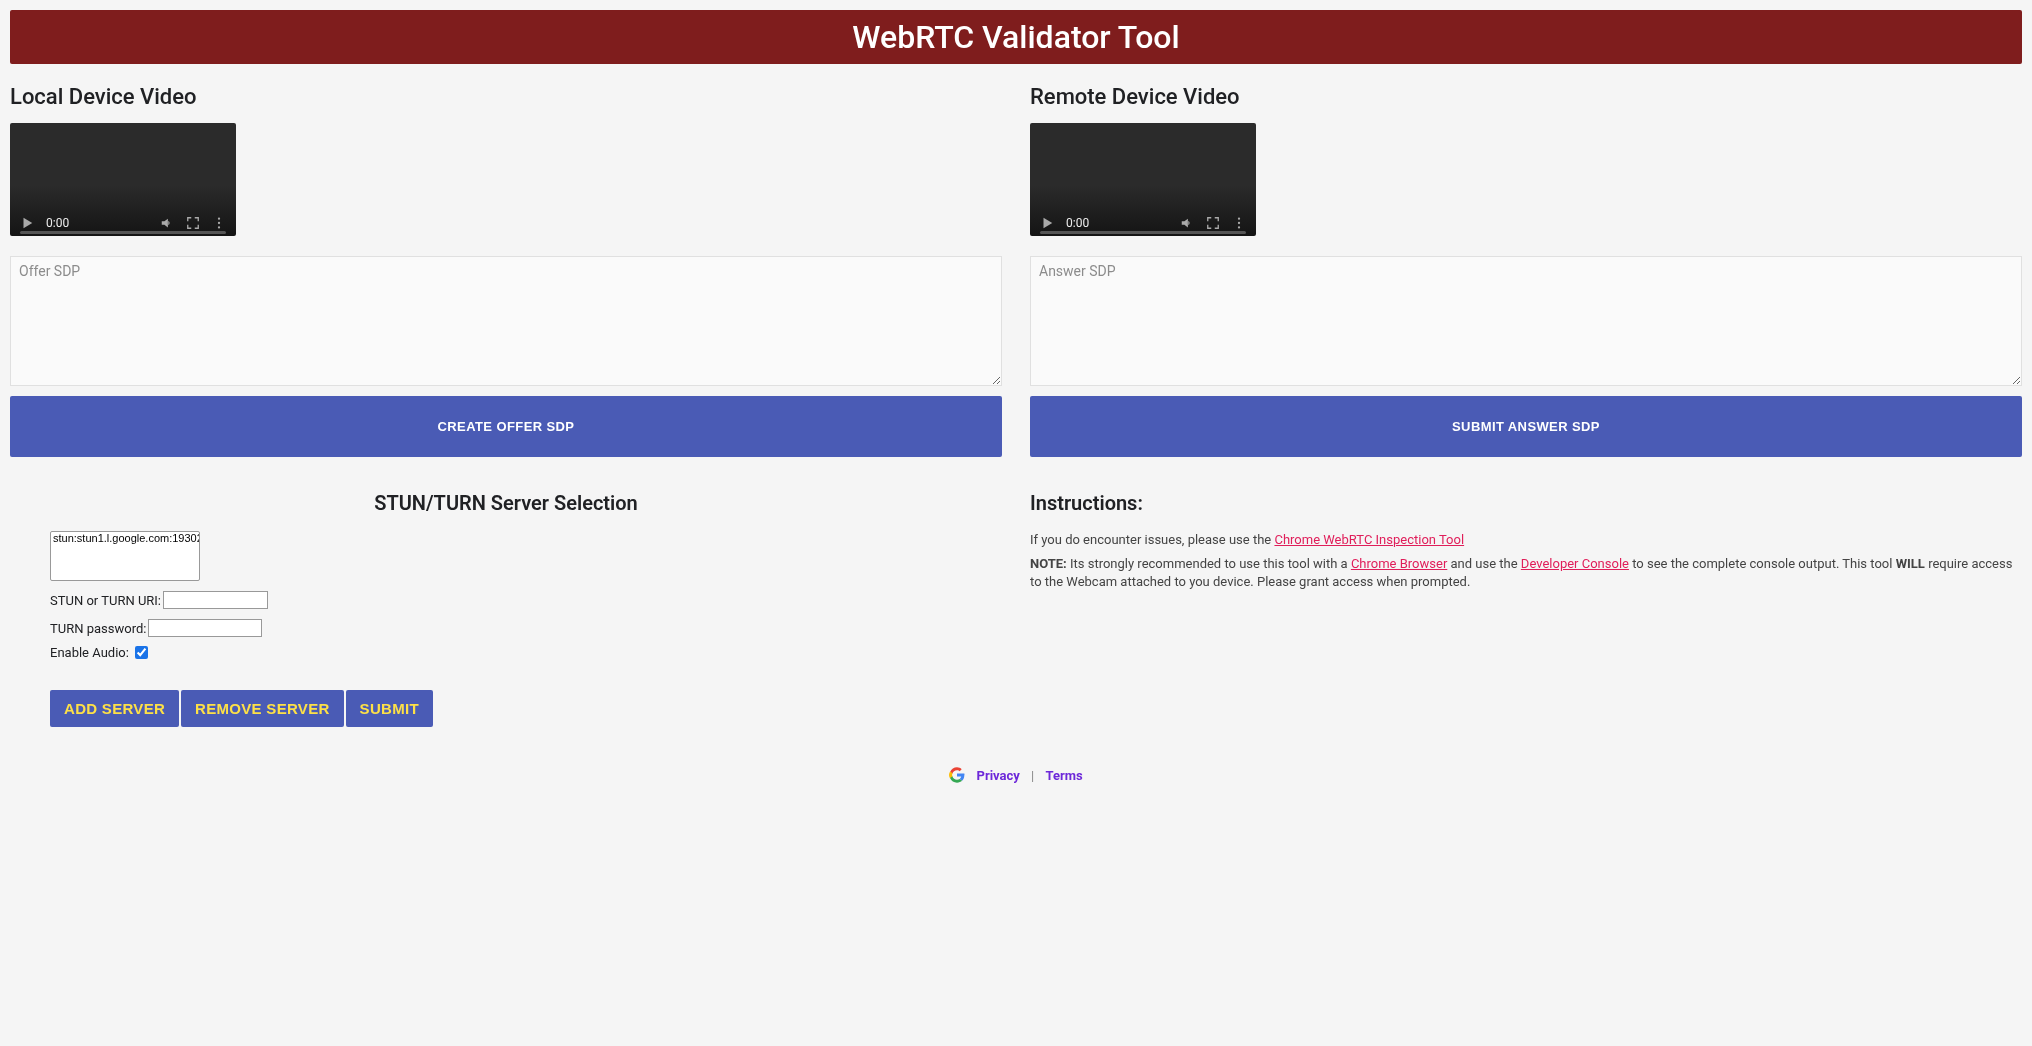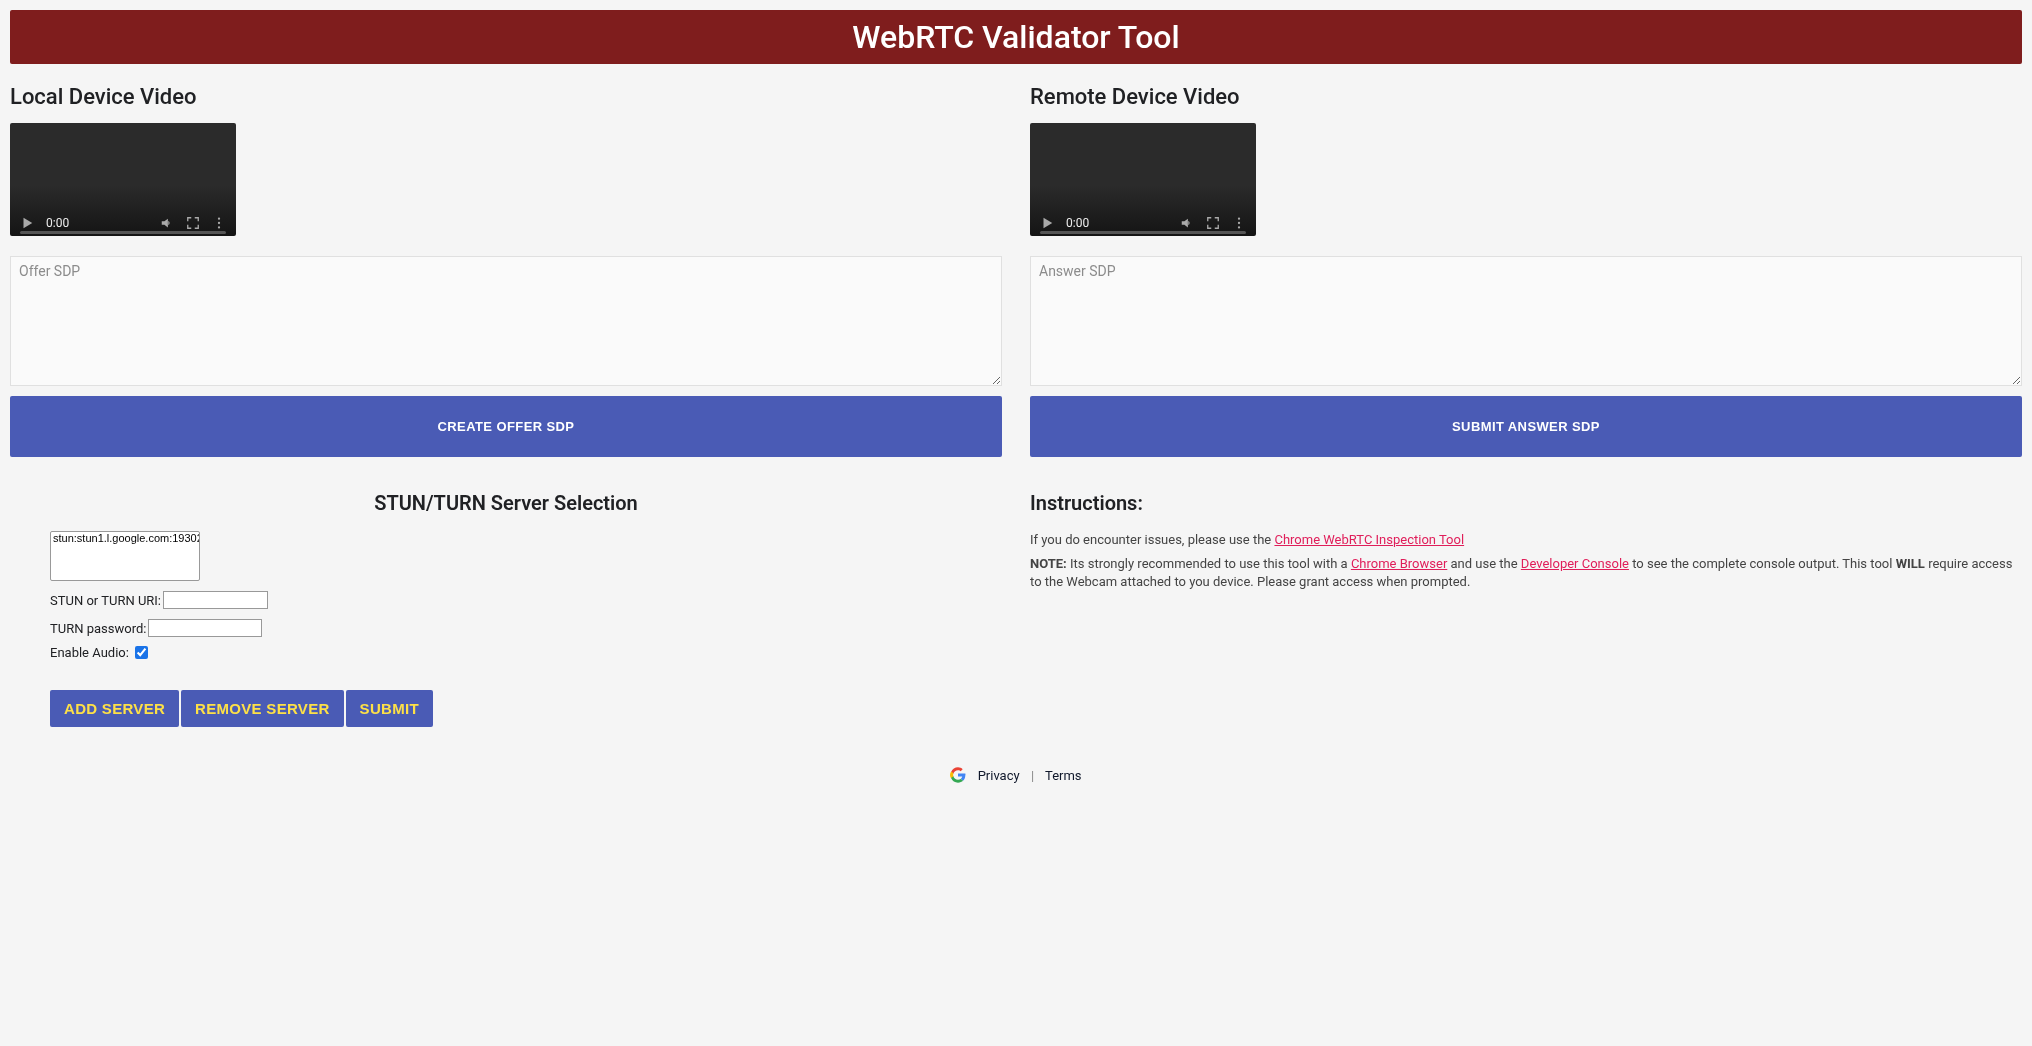--- a/index.html
+++ b/index.html
@@ -136,21 +136,21 @@
     color: #444;
     margin: 6px 0;
     line-height: 1.4;
   }
   .instructions a { color: #e01e5a; text-decoration: underline; }
   .footer {
     margin-top: 40px;
     text-align: center;
     font-size: 13px;
   }
-  .footer a { color: #0f172a; text-decoration: none; }
+  .footer a { color: #6d28d9; text-decoration: none; font-weight: bold; }
   .footer .sep { color: #888; margin: 0 8px; }
   .g-logo {
     display: inline-block;
     vertical-align: middle;
     margin-right: 8px;
   }
 </style>
 </head>
 <body>
 

